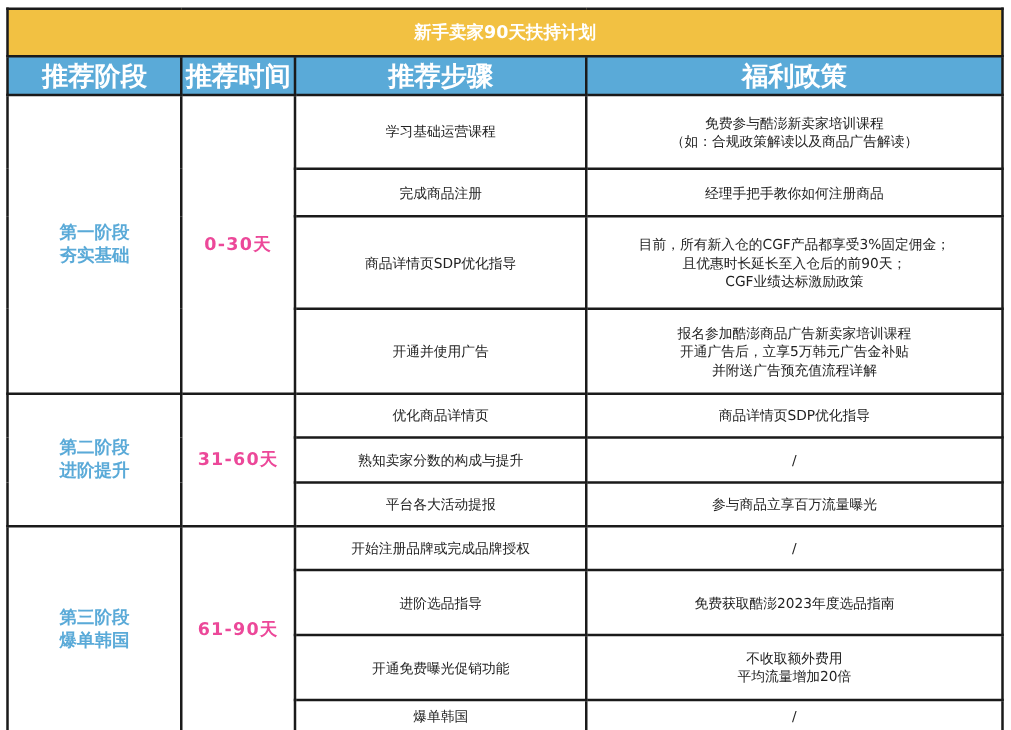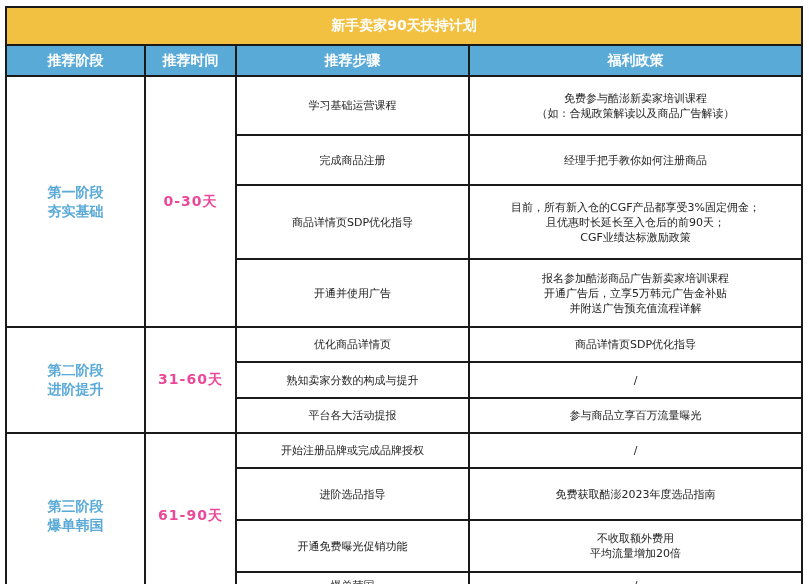--- a/index.html
+++ b/index.html
@@ -1,21 +1,21 @@
 <!DOCTYPE html>
 <html><head>
 <meta charset="utf-8">
 <style>
   html, body { margin:0; padding:0; background:#ffffff; }
   body { width:809px; height:584px; position:relative; overflow:hidden;
          font-family:"DejaVu Sans", "Liberation Sans", sans-serif; }
   .tbl { position:absolute; left:5px; top:6px; width:796px; border-collapse:collapse; table-layout:fixed; }
   .tbl td, .tbl th { border:2px solid #1a1a1a; text-align:center; vertical-align:middle; padding:0; }
   .title-cell { background:#f2c142; color:#ffffff; font-size:14px; font-weight:bold; height:36px; }
-  .head-cell { background:#5aaad8; color:#ffffff; font-size:14px; font-weight:bold; height:29px; }
+  .head-cell { background:#5aaad8; color:#ffffff; font-size:21px; font-weight:bold; height:29px; }
   .stage-cell { color:#5aaad8; font-size:14px; font-weight:bold; line-height:19px;margin-top:22px; }
   .time-cell { color:#ec4899; font-size:14px; font-weight:bold; letter-spacing:1px; }
   .step-cell, .policy-cell { color:#222222; font-size:11px; line-height:15px; }
   .line { display:block; }
 </style>
 </head>
 <body>
 
 <table class="tbl">
   <colgroup>
@@ -40,21 +40,21 @@
       <span class="line">第一阶段</span>
       <span class="line">夯实基础</span>
     </td>
     <td class="time-cell" rowspan="4">0-30天</td>
     <td class="step-cell">学习基础运营课程</td>
     <td class="policy-cell">
       <span class="line">免费参与酷澎新卖家培训课程</span>
       <span class="line">（如：合规政策解读以及商品广告解读）</span>
     </td>
   </tr>
-  <tr style="height:50px">
+  <tr style="height:38px">
     <td class="step-cell">完成商品注册</td>
     <td class="policy-cell">
       <span class="line">经理手把手教你如何注册商品</span>
     </td>
   </tr>
   <tr style="height:74px">
     <td class="step-cell">商品详情页SDP优化指导</td>
     <td class="policy-cell">
       <span class="line">目前，所有新入仓的CGF产品都享受3%固定佣金；</span>
       <span class="line">且优惠时长延长至入仓后的前90天；</span>

